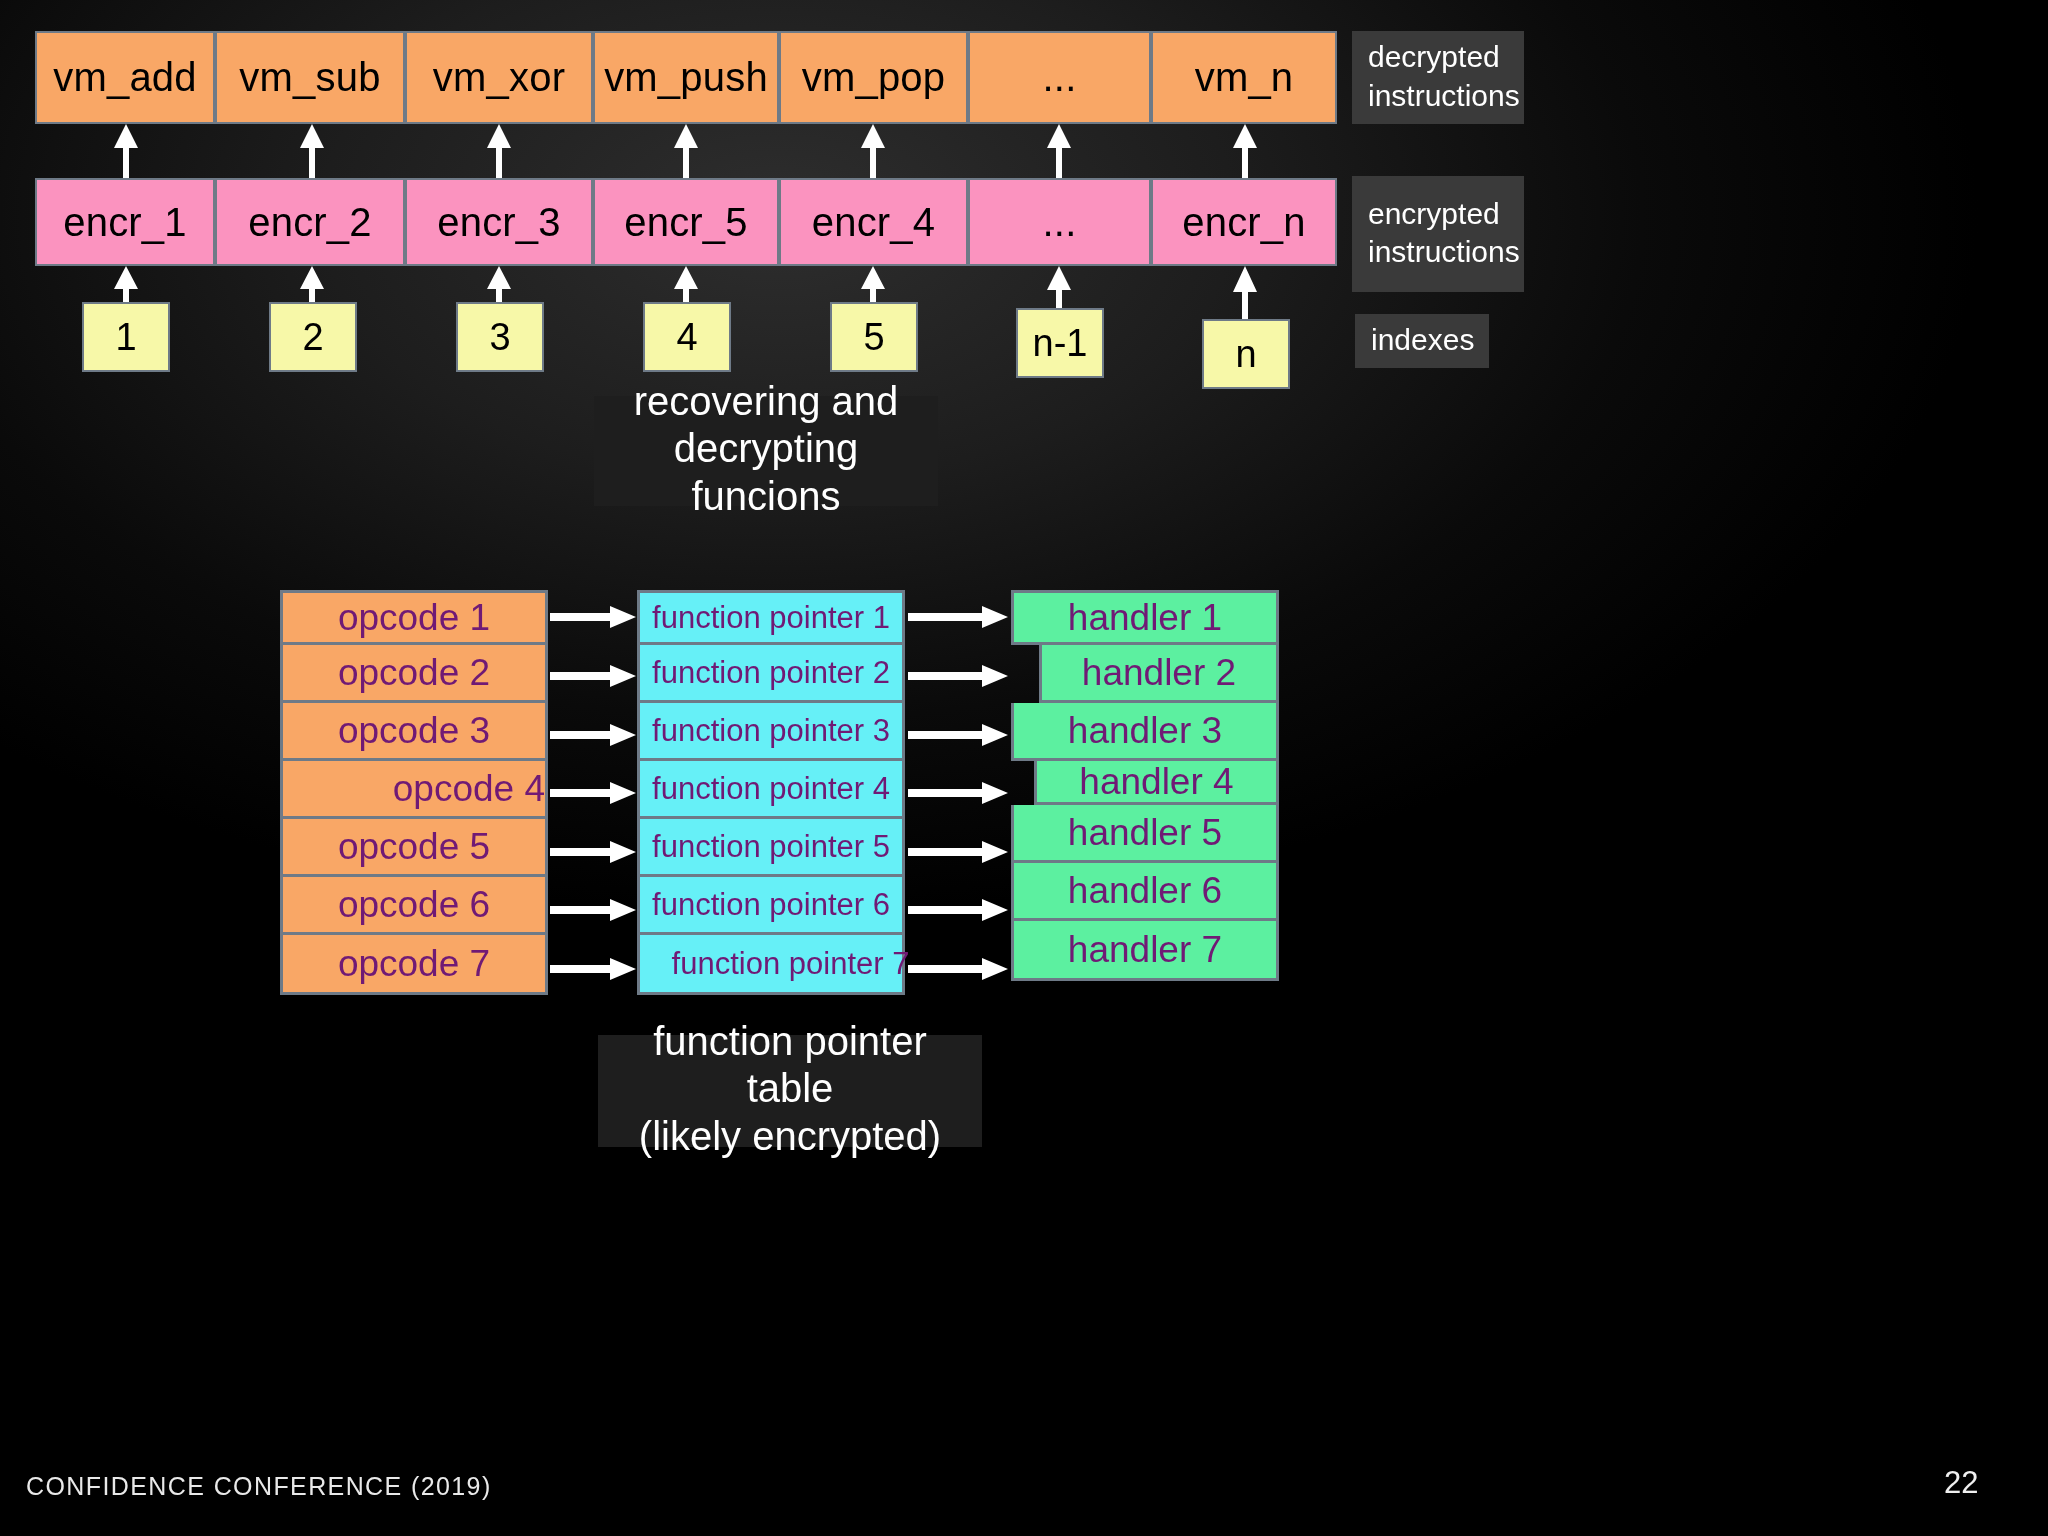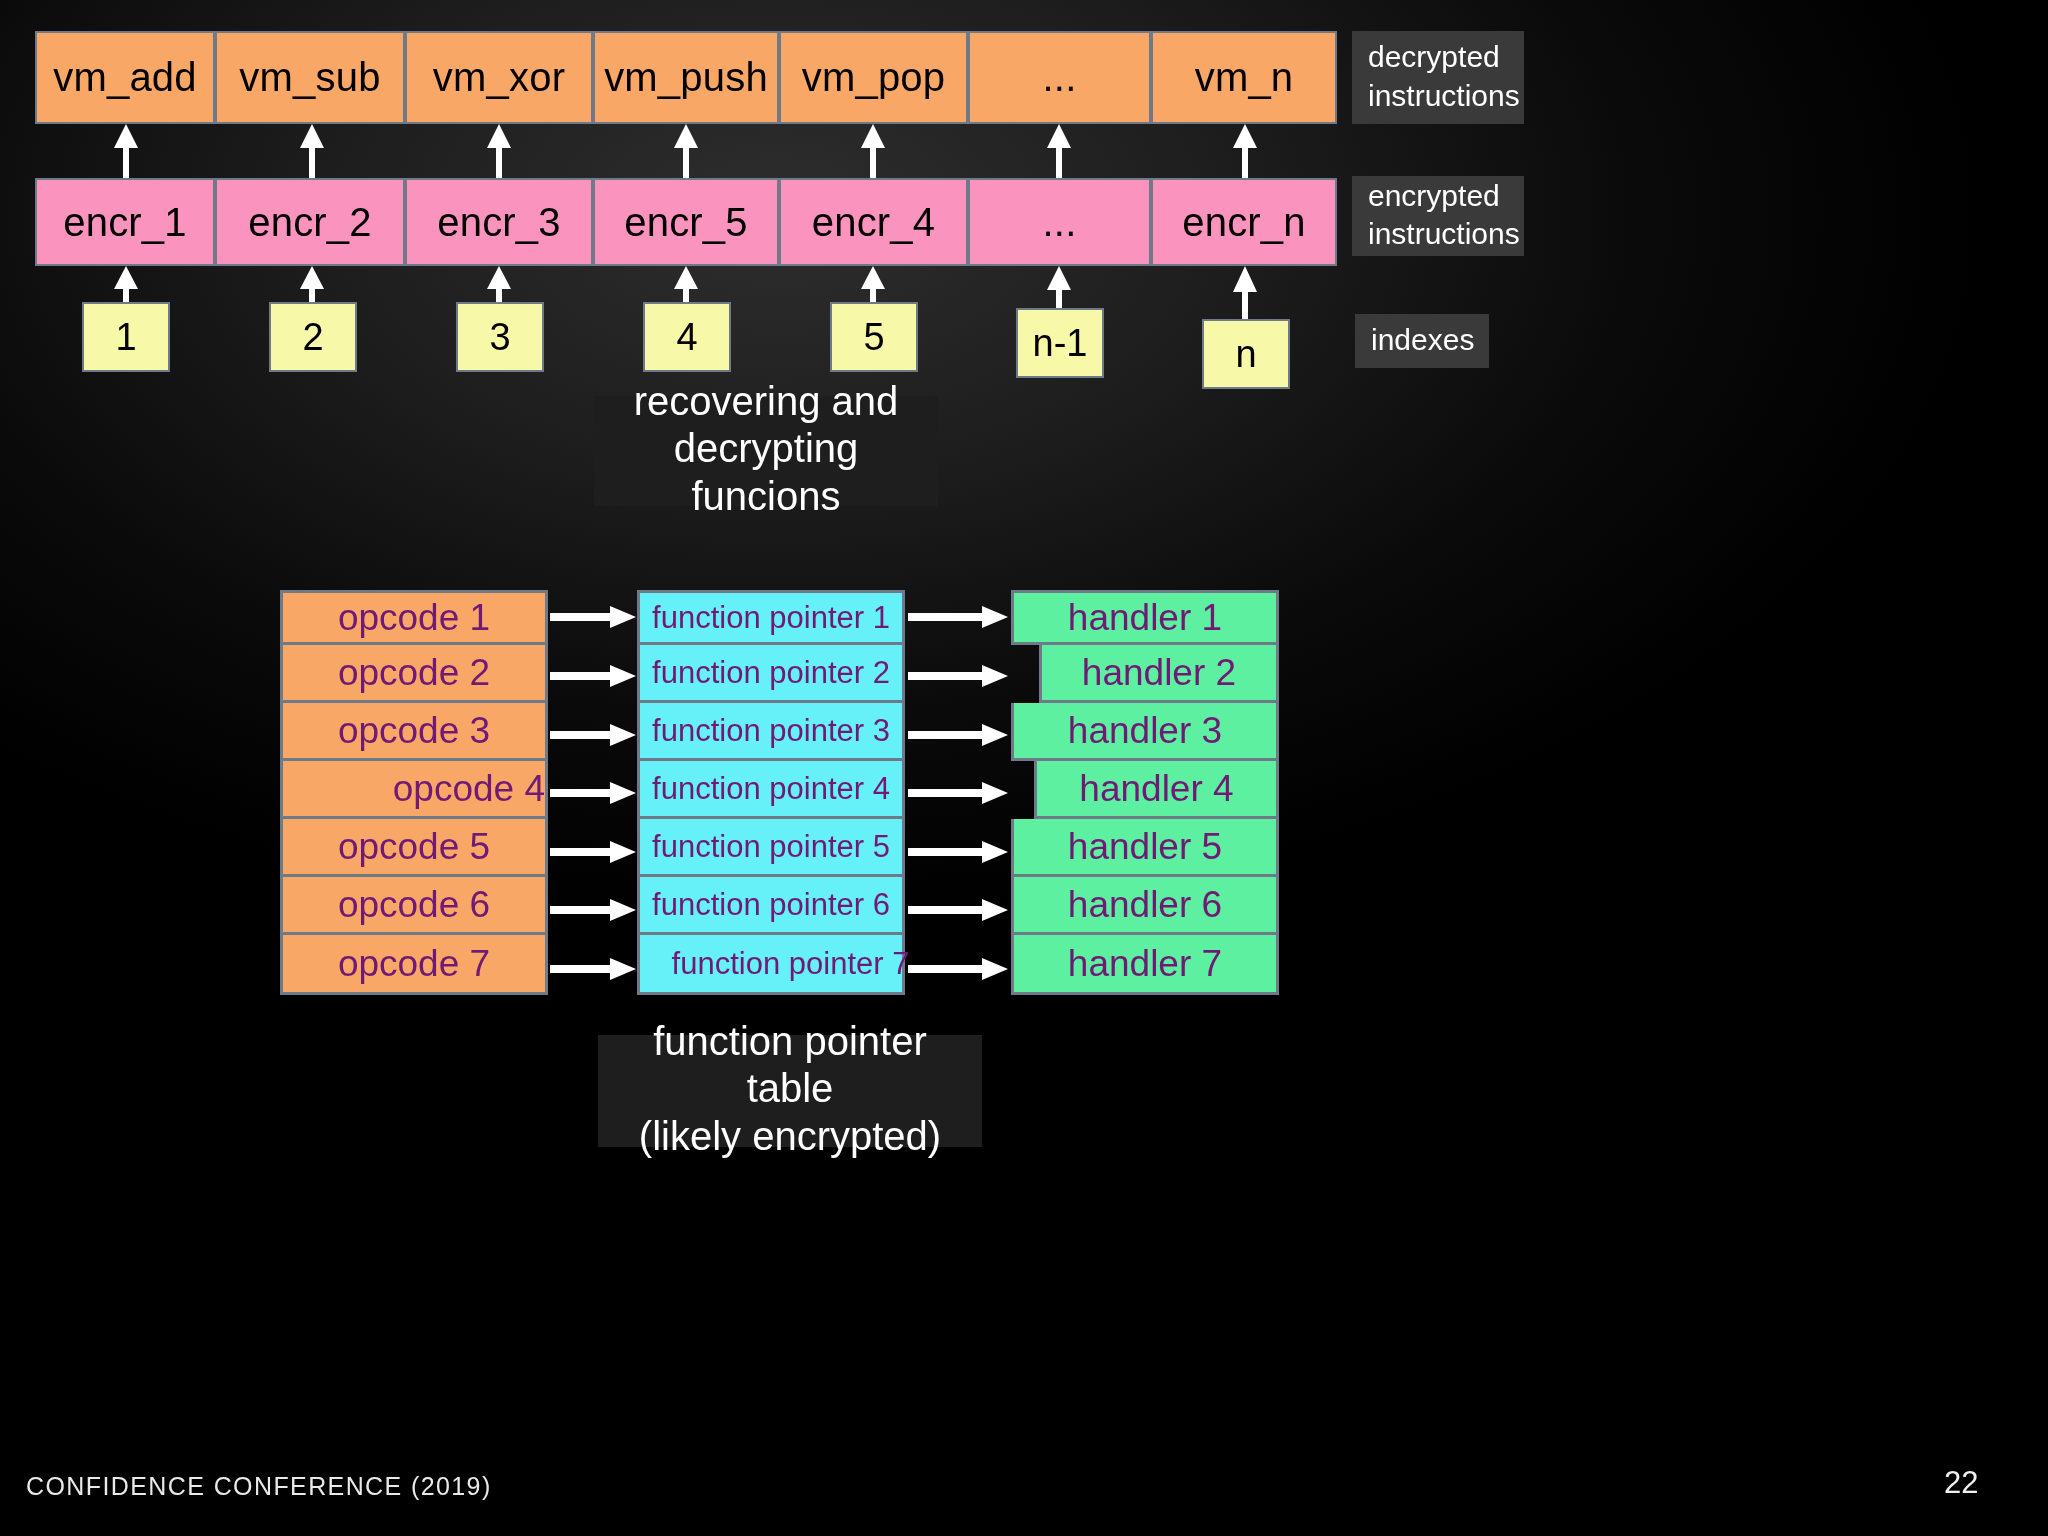--- a/index.html
+++ b/index.html
@@ -180,21 +180,21 @@
         <span>encr_4</span>
       </div>
     <div class="cell" style="left:968px; top:178px; width:183px; height:88px;">
         <span>...</span>
       </div>
     <div class="cell" style="left:1151px;top:178px; width:186px; height:88px;">
         <span>encr_n</span>
       </div>
   </div>
 
-  <div class="sidelabel" style="left:1352px; top:176px; width:172px; height:80px;">
+  <div class="sidelabel" style="left:1352px; top:176px; width:172px; height:116px;">
     <span>encrypted</span>
     <span>instructions</span>
   </div>
 
   <svg class="arrow-up" style="left:113px; top:266px; height:50px;" viewBox="0 0 26 50">
       <polygon points="13,0 25,23 16,23 16,50 10,50 10,23 1,23" fill="#ffffff"></polygon>
     </svg>
   <svg class="arrow-up" style="left:299px; top:266px; height:50px;" viewBox="0 0 26 50">
       <polygon points="13,0 25,23 16,23 16,50 10,50 10,23 1,23" fill="#ffffff"></polygon>
     </svg>
@@ -298,21 +298,21 @@
   <div class="tbl" id="handler-table" style="left:1011px; top:590px; width:268px;">
     <div class="trow" style="height:55px;">
         <span>handler 1</span>
       </div>
     <div class="trow" style="height:58px;margin-left:28px;">
         <span>handler 2</span>
       </div>
     <div class="trow" style="height:58px;">
         <span>handler 3</span>
       </div>
-    <div class="trow" style="height:58px;margin-left:23px;">
+    <div class="trow" style="height:44px;margin-left:23px;">
         <span>handler 4</span>
       </div>
     <div class="trow" style="height:58px;">
         <span>handler 5</span>
       </div>
     <div class="trow" style="height:58px;">
         <span>handler 6</span>
       </div>
     <div class="trow" style="height:60px;">
         <span>handler 7</span>

